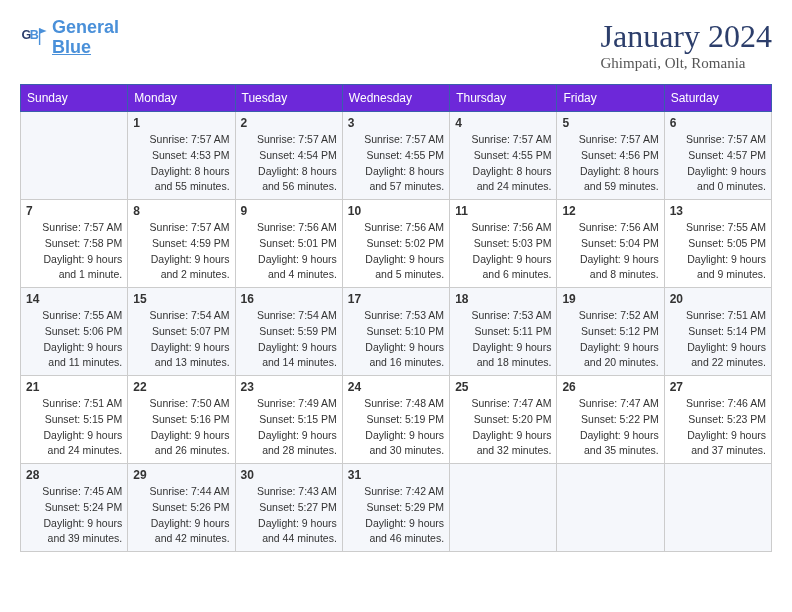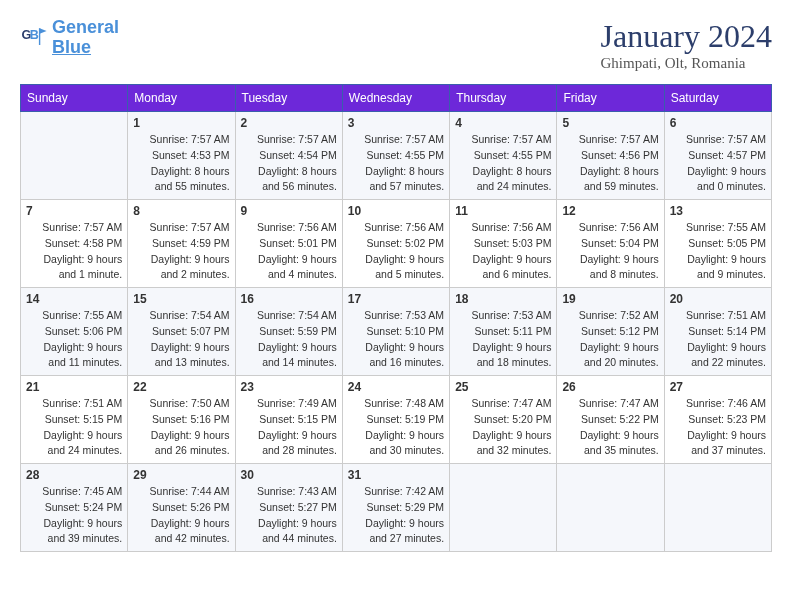--- a/index.html
+++ b/index.html
@@ -156,21 +156,21 @@
             <div class="day-info"><span>Sunrise: 7:57 AM</span><br><span>Sunset: 4:56 PM</span><br><span>Daylight: 8 hours</span><br><span>and 59 minutes.</span></div>
           </td>
           <td>
             <span class="day-num">6</span>
             <div class="day-info"><span>Sunrise: 7:57 AM</span><br><span>Sunset: 4:57 PM</span><br><span>Daylight: 9 hours</span><br><span>and 0 minutes.</span></div>
           </td>
         </tr>
         <tr>
           <td>
             <span class="day-num">7</span>
-            <div class="day-info"><span>Sunrise: 7:57 AM</span><br><span>Sunset: 4:58 PM</span><br><span>Daylight: 9 hours</span><br><span>and 1 minute.</span></div>
+            <div class="day-info"><span>Sunrise: 7:57 AM</span><br><span>Sunset: 7:58 PM</span><br><span>Daylight: 9 hours</span><br><span>and 1 minute.</span></div>
           </td>
           <td>
             <span class="day-num">8</span>
             <div class="day-info"><span>Sunrise: 7:57 AM</span><br><span>Sunset: 4:59 PM</span><br><span>Daylight: 9 hours</span><br><span>and 2 minutes.</span></div>
           </td>
           <td>
             <span class="day-num">9</span>
             <div class="day-info"><span>Sunrise: 7:56 AM</span><br><span>Sunset: 5:01 PM</span><br><span>Daylight: 9 hours</span><br><span>and 4 minutes.</span></div>
           </td>
           <td>
@@ -258,21 +258,21 @@
           <td>
             <span class="day-num">29</span>
             <div class="day-info"><span>Sunrise: 7:44 AM</span><br><span>Sunset: 5:26 PM</span><br><span>Daylight: 9 hours</span><br><span>and 42 minutes.</span></div>
           </td>
           <td>
             <span class="day-num">30</span>
             <div class="day-info"><span>Sunrise: 7:43 AM</span><br><span>Sunset: 5:27 PM</span><br><span>Daylight: 9 hours</span><br><span>and 44 minutes.</span></div>
           </td>
           <td>
             <span class="day-num">31</span>
-            <div class="day-info"><span>Sunrise: 7:42 AM</span><br><span>Sunset: 5:29 PM</span><br><span>Daylight: 9 hours</span><br><span>and 27 minutes.</span></div>
+            <div class="day-info"><span>Sunrise: 7:42 AM</span><br><span>Sunset: 5:29 PM</span><br><span>Daylight: 9 hours</span><br><span>and 46 minutes.</span></div>
           </td>
           <td></td>
           <td></td>
           <td></td>
         </tr>
       </tbody>
   </table>
 </div>
 
 </body></html>

